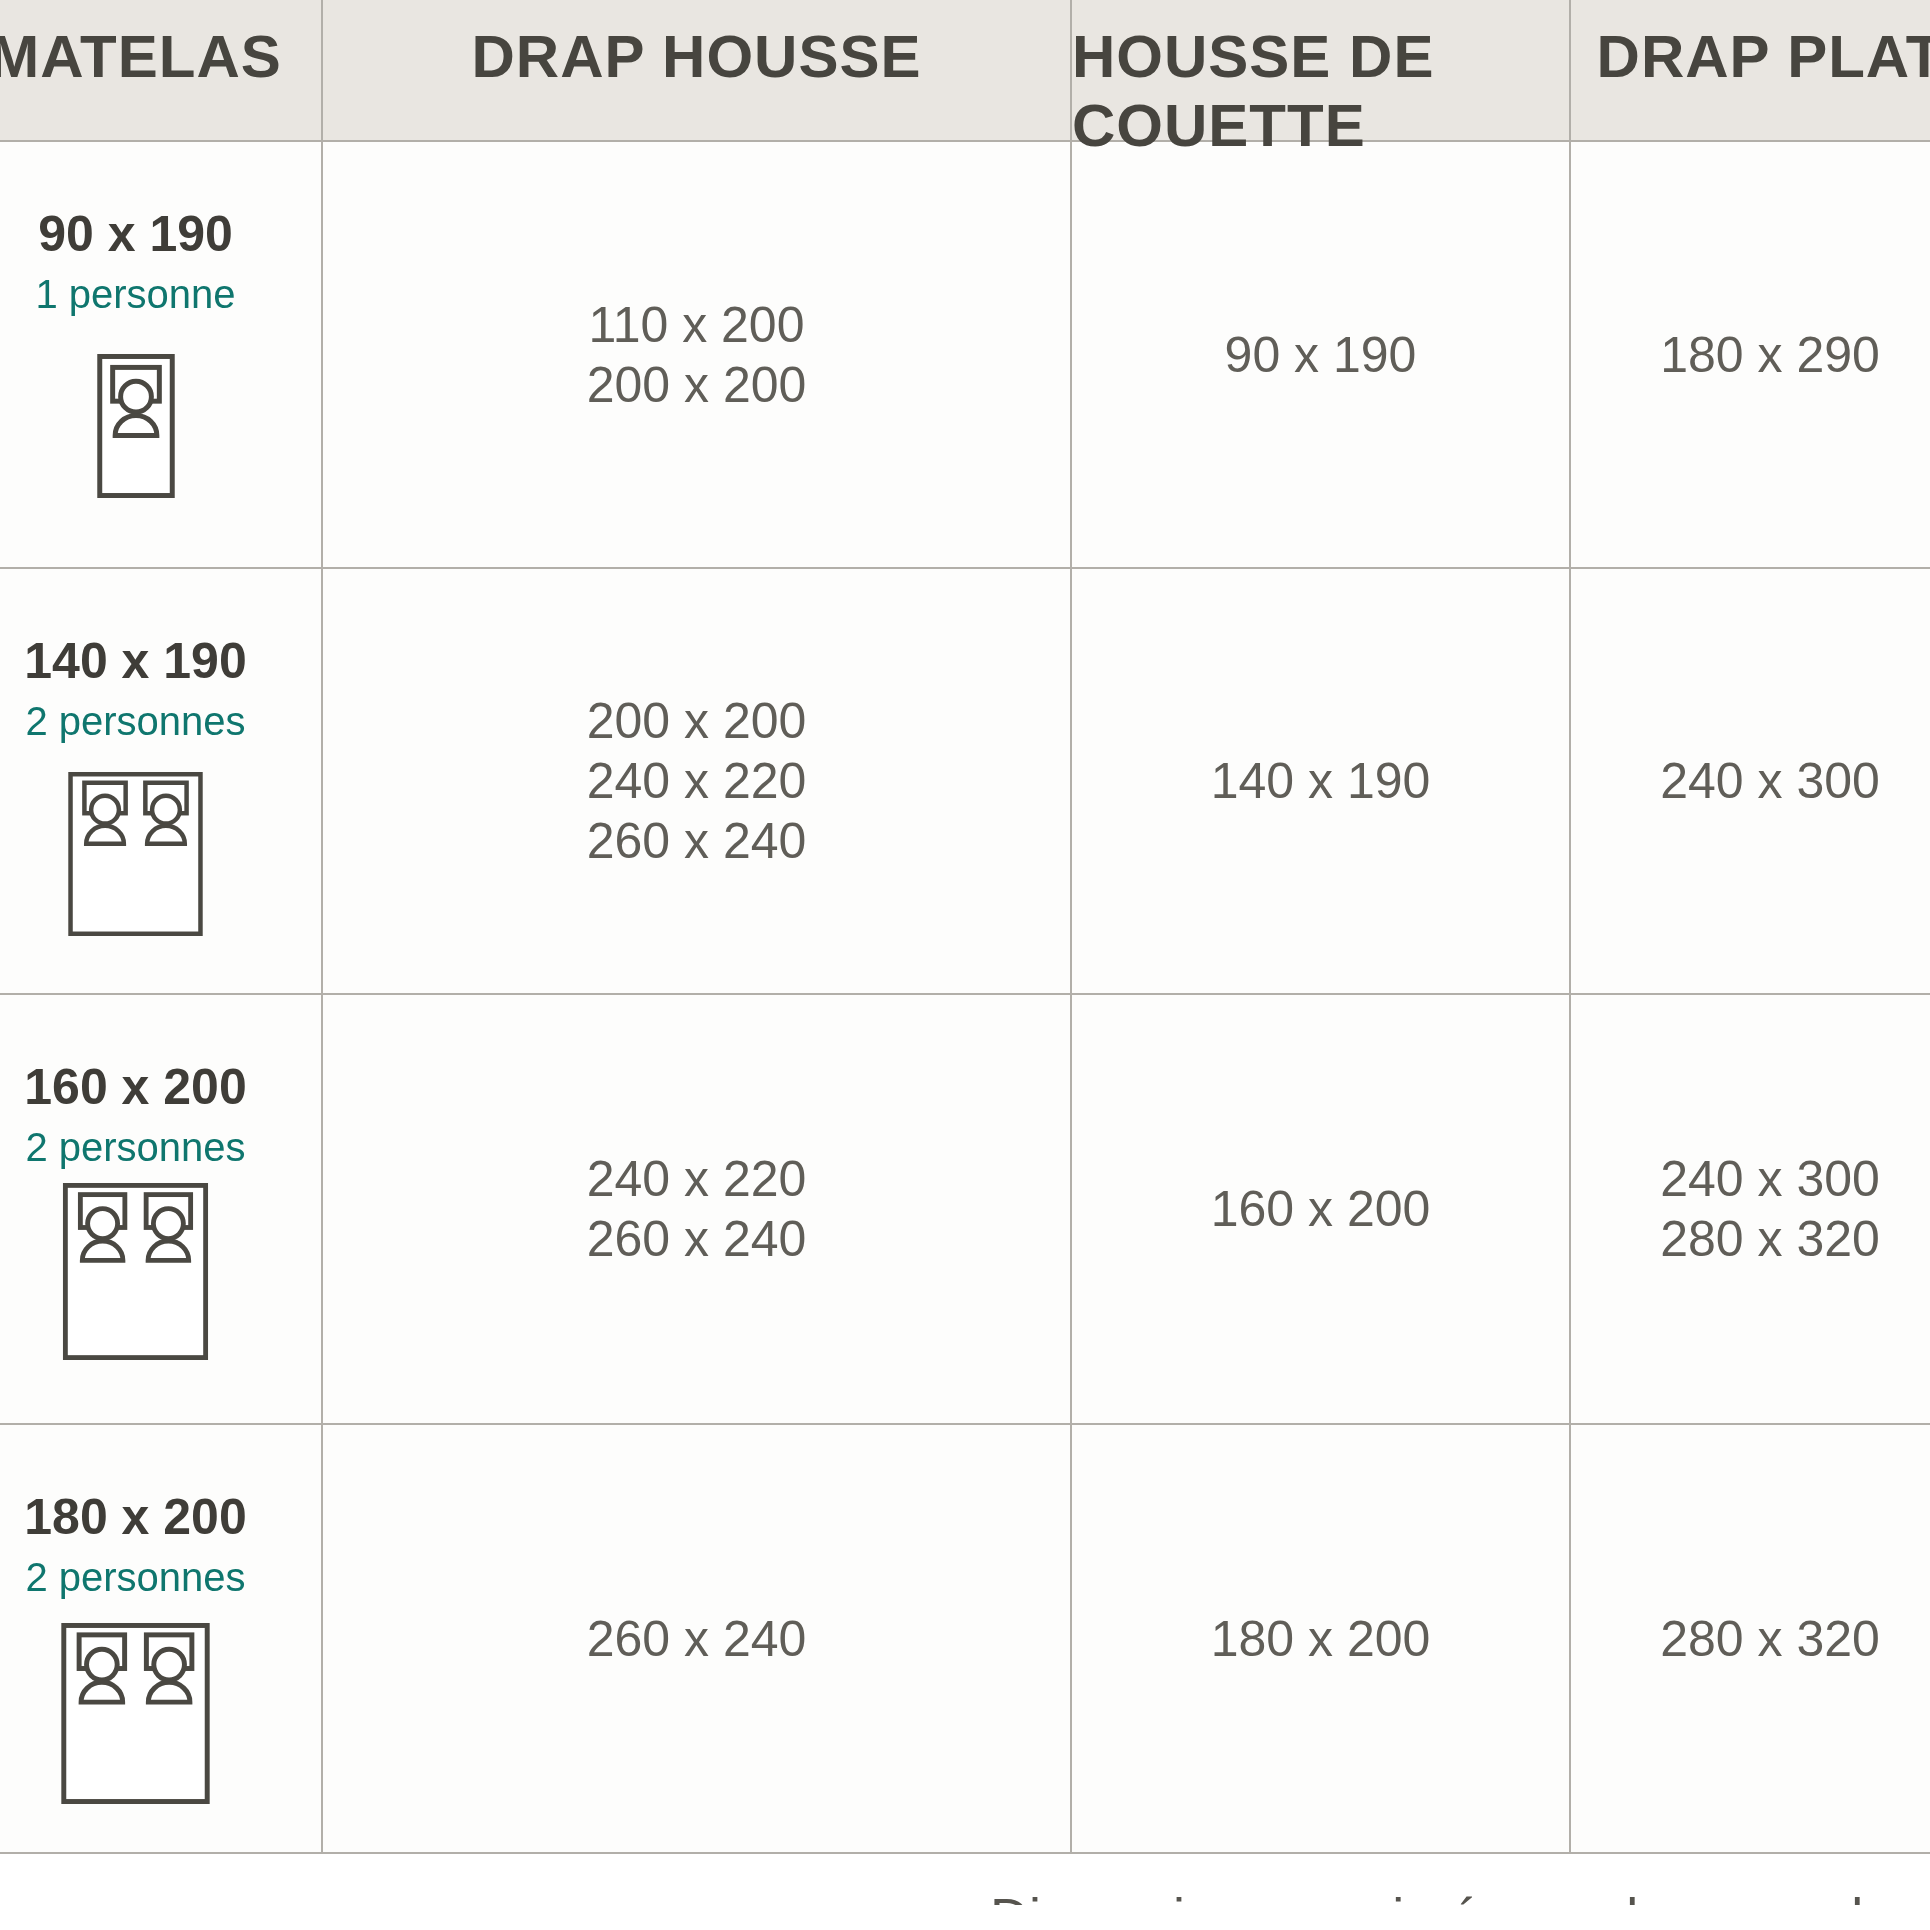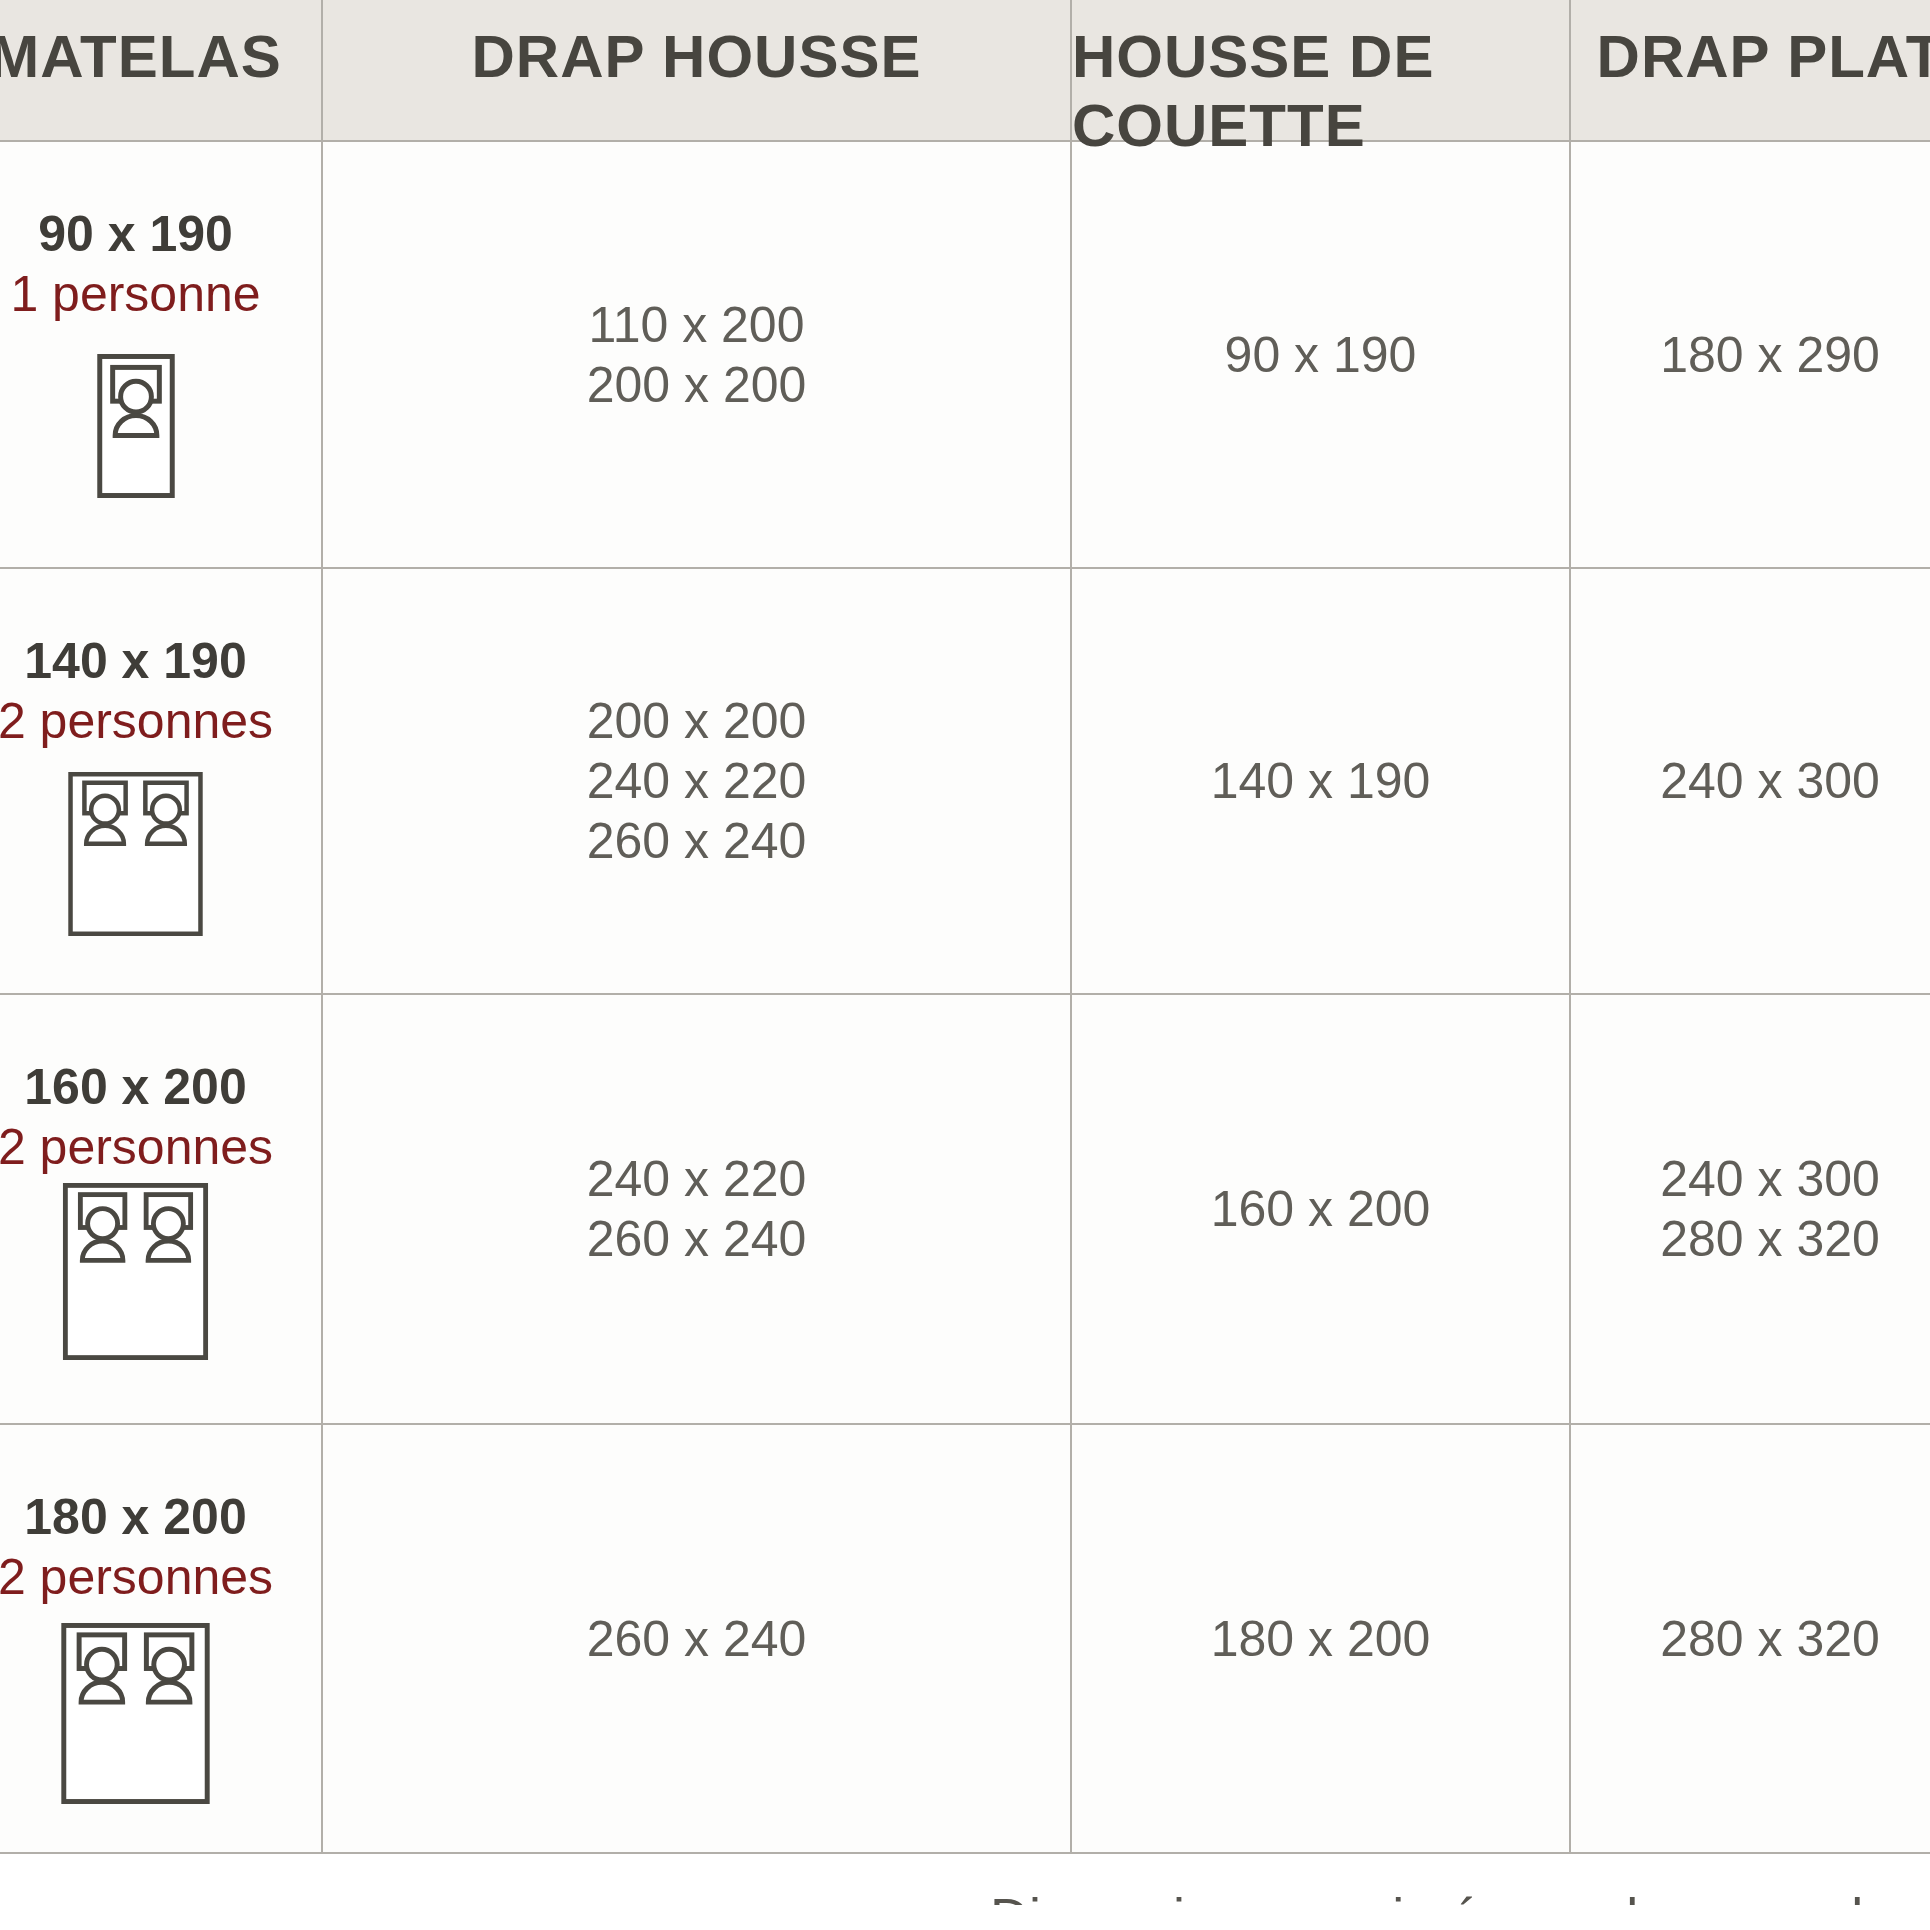--- a/index.html
+++ b/index.html
@@ -36,21 +36,21 @@
   .row-1{height:427px;}
   .row-2{height:426px;}
   .row-3{height:430px;}
   .row-4{height:429px;}
   .cell{
     display:flex;flex-direction:column;justify-content:center;align-items:center;
     font-size:50px;line-height:60px;color:#605e58;
   }
   .cell.matelas{justify-content:flex-start;padding-top:62px;}
   .m-size{font-weight:bold;font-size:50px;line-height:60px;color:#3f3d38;}
-  .m-persons{font-size:50px;line-height:60px;color:#7f1d1d;}
+  .m-persons{font-size:40px;line-height:60px;color:#0f766e;}
   .bed-svg{display:block;}
   .bed-svg.r1{width:78px;height:144px;margin-top:30px;}
   .bed-svg.r2{width:137px;height:164px;margin-top:21px;}
   .bed-svg.r3{width:149px;height:177px;margin-top:6px;}
   .bed-svg.r4{width:171px;height:181px;margin-top:16px;}
   .bed-svg *{stroke:#4a4842;stroke-width:5;fill:none;}
   .bed-svg .wfill{fill:#ffffff;}
   .footnote{
     position:absolute;left:990px;top:1889px;
     font-size:54px;line-height:56px;color:#56544e;white-space:nowrap;

